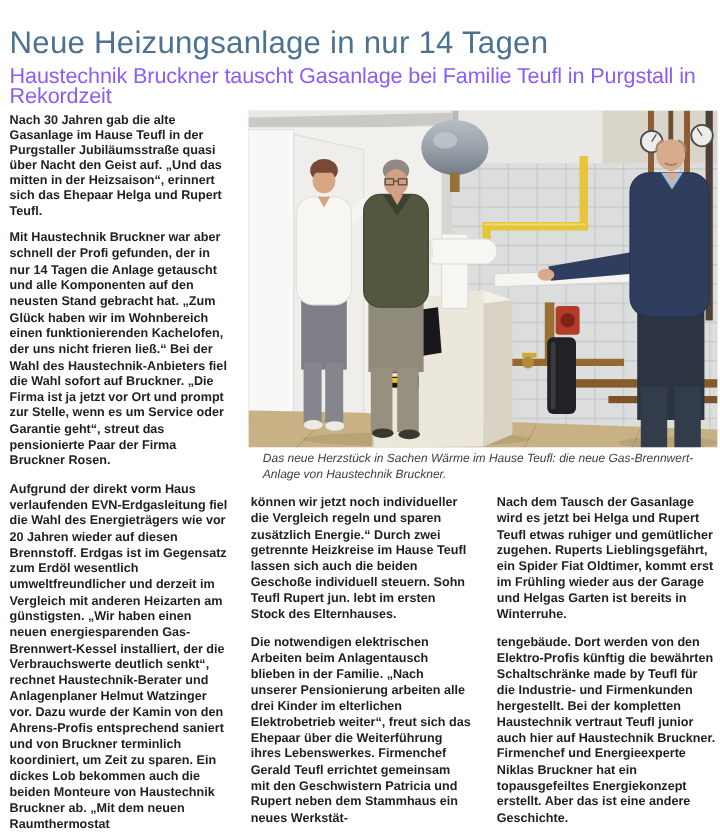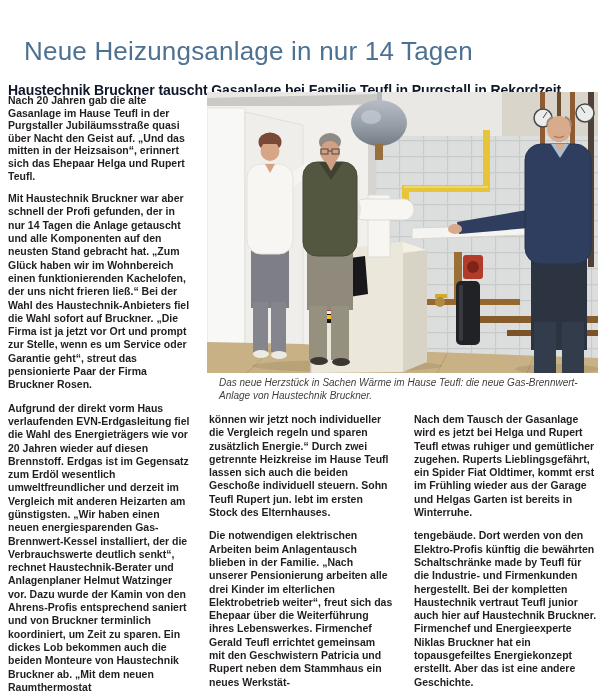--- a/index.html
+++ b/index.html
@@ -1,20 +1,20 @@
 <!DOCTYPE html>
 <html lang="de"><head>
 <meta charset="utf-8">
 <style>
   html,body{margin:0;padding:0;background:#ffffff;}
   .page{position:relative;width:600px;height:700px;background:#fff;overflow:hidden;
         font-family:"Liberation Sans","DejaVu Sans",sans-serif;color:#221e1f;}
   .masthead{position:absolute;left:8px;top:20px;width:586px;}
-  h1{margin:16px;font-size:26px;font-weight:400;letter-spacing:.2px;color:#4d7191;line-height:30px;}
-  h2{margin:5px 0 0 0;font-size:14px;font-weight:700;letter-spacing:-.1px;color:#0f172a;line-height:17px;}
+  h1{margin:0;font-size:26px;font-weight:400;letter-spacing:.2px;color:#4d7191;line-height:30px;}
+  h2{margin:5px 0 0 0;font-size:18px;font-weight:400;letter-spacing:-.1px;color:#8b5cf6;line-height:17px;}
   .col{position:absolute;width:184px;font-size:10.5px;line-height:13.3px;text-align:left;}
   .col p{margin:0 0 10px 0;font-weight:bold;}
   .col p.lead{font-weight:700;line-height:12.6px;}
   .col1{left:8px;top:94px;}
   .col2{left:209px;top:413px;}
   .col3{left:414px;top:413px;}
   .photo{position:absolute;left:207px;top:92px;width:391px;height:281px;overflow:hidden;background:#e9e8e4;}
   .caption{position:absolute;left:207px;top:377px;width:386px;font-size:10px;line-height:12.5px;
            font-style:italic;color:#3f3e3c;margin-left:12px;}
 </style>
@@ -22,21 +22,21 @@
 <body>
 
 <div class="page">
 
   <header class="masthead">
     <h1>Neue Heizungsanlage in nur 14 Tagen</h1>
     <h2>Haustechnik Bruckner tauscht Gasanlage bei Familie Teufl in Purgstall in Rekordzeit</h2>
   </header>
 
   <div class="col col1">
-    <p class="lead">Nach 20 Jahren gab die alte Gasanlage im Hause Teufl in der Purgstaller Jubiläumsstraße quasi über Nacht den Geist auf. „Und das mitten in der Heizsaison“, erinnert sich das Ehepaar Helga und Rupert Teufl.</p>
+    <p class="lead">Nach 30 Jahren gab die alte Gasanlage im Hause Teufl in der Purgstaller Jubiläumsstraße quasi über Nacht den Geist auf. „Und das mitten in der Heizsaison“, erinnert sich das Ehepaar Helga und Rupert Teufl.</p>
     <p>Mit Haustechnik Bruckner war aber schnell der Profi gefunden, der in nur 14 Tagen die Anlage getauscht und alle Komponenten auf den neusten Stand gebracht hat. „Zum Glück haben wir im Wohnbereich einen funktionierenden Kachelofen, der uns nicht frieren ließ.“ Bei der Wahl des Haustechnik-Anbieters fiel die Wahl sofort auf Bruckner. „Die Firma ist ja jetzt vor Ort und prompt zur Stelle, wenn es um Service oder Garantie geht“, streut das pensionierte Paar der Firma Bruckner Rosen.</p>
     <p>Aufgrund der direkt vorm Haus verlaufenden EVN-Erdgasleitung fiel die Wahl des Energieträgers wie vor 20 Jahren wieder auf diesen Brennstoff. Erdgas ist im Gegensatz zum Erdöl wesentlich umweltfreundlicher und derzeit im Vergleich mit anderen Heizarten am günstigsten. „Wir haben einen neuen energiesparenden Gas-Brennwert-Kessel installiert, der die Verbrauchswerte deutlich senkt“, rechnet Haustechnik-Berater und Anlagenplaner Helmut Watzinger vor. Dazu wurde der Kamin von den Ahrens-Profis entsprechend saniert und von Bruckner terminlich koordiniert, um Zeit zu sparen. Ein dickes Lob bekommen auch die beiden Monteure von Haustechnik Bruckner ab. „Mit dem neuen Raumthermostat</p>
   </div>
 
   <div class="photo">
     <svg width="391" height="281" viewBox="0 0 391 281" xmlns="http://www.w3.org/2000/svg">
       <defs>
         <pattern id="tiles" width="24" height="16" patternUnits="userSpaceOnUse">
           <rect width="24" height="16" fill="#dcdedd"></rect>
           <path d="M0 .5H24 M.5 0V16" stroke="#c7cbca" stroke-width="1.3" fill="none"></path>

